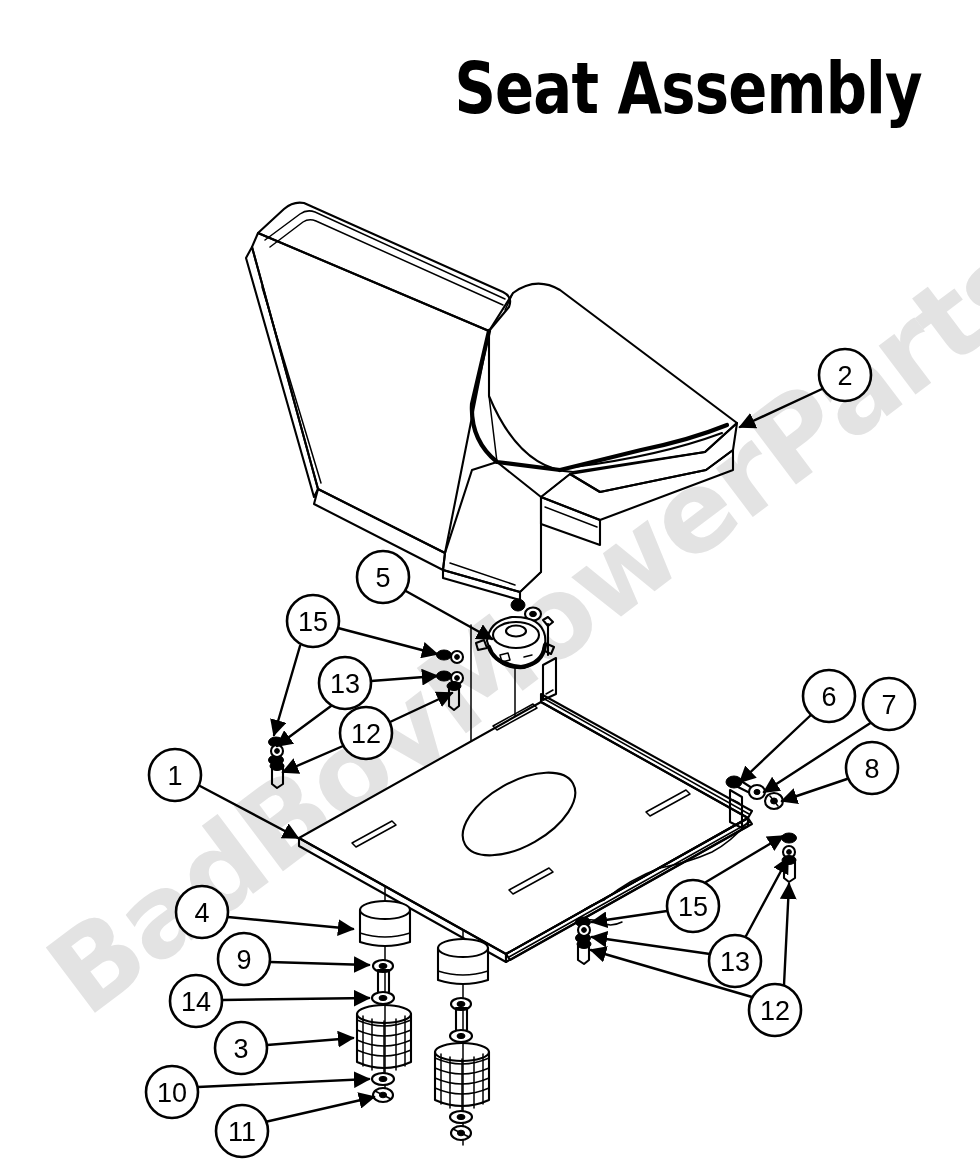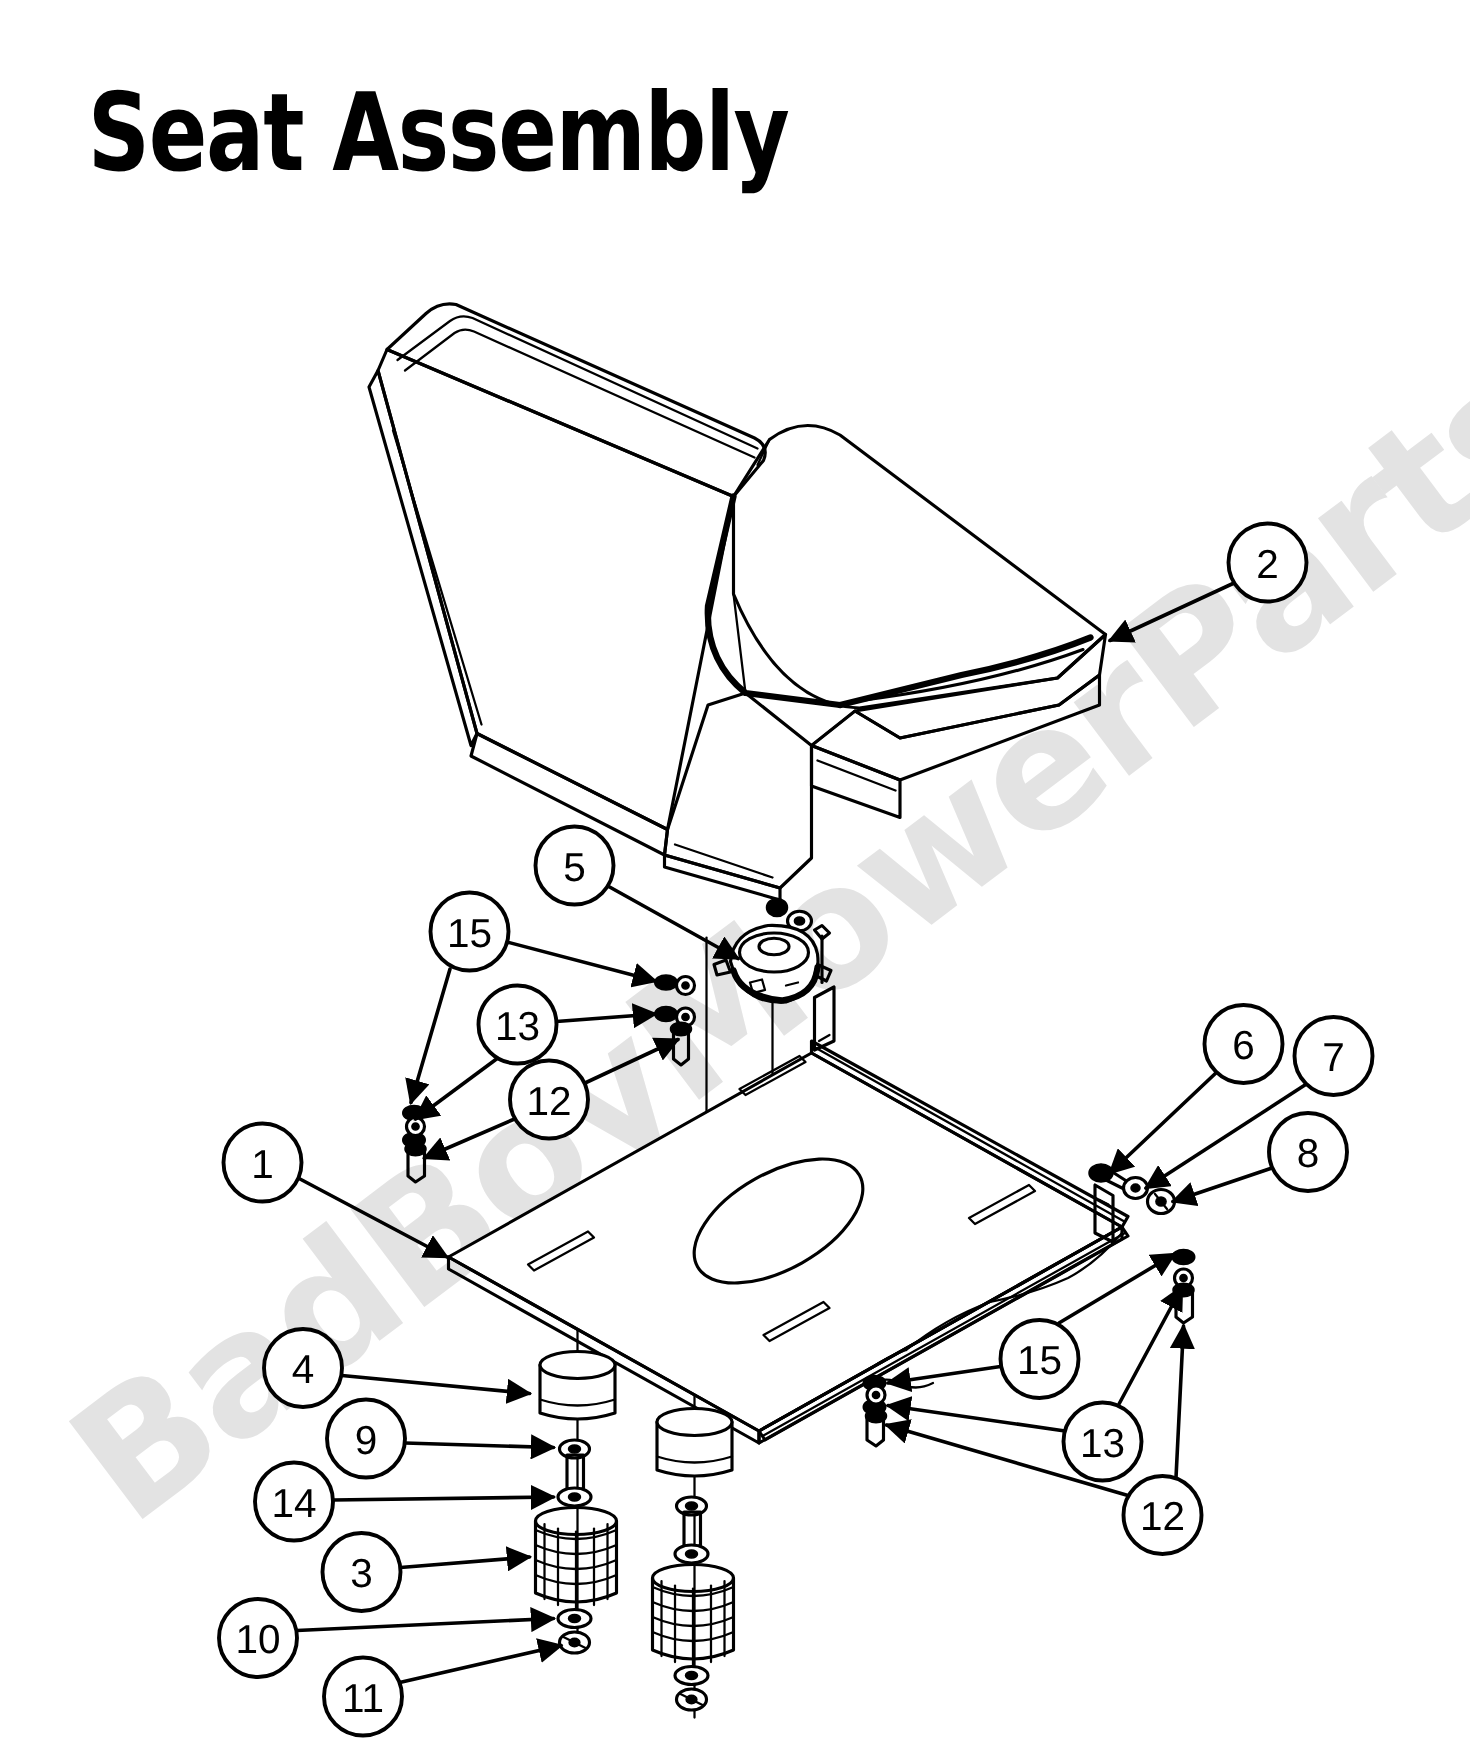--- a/index.html
+++ b/index.html
@@ -21,21 +21,21 @@
     font-weight:bold;
     font-size:112px;
     fill:#e3e3e3;
     letter-spacing:-2px;
   }
 
   
   .title{
     position:absolute;
     left:0;top:52px;width:980px;
-    text-align:left;
+    text-align:right;
     z-index:6;
   }
   .title span{
     font-family:"DejaVu Sans", sans-serif;
     font-weight:bold;
     font-size:72px;
     line-height:72px;
     color:#000;
     letter-spacing:-1px;
     display:inline-block;

